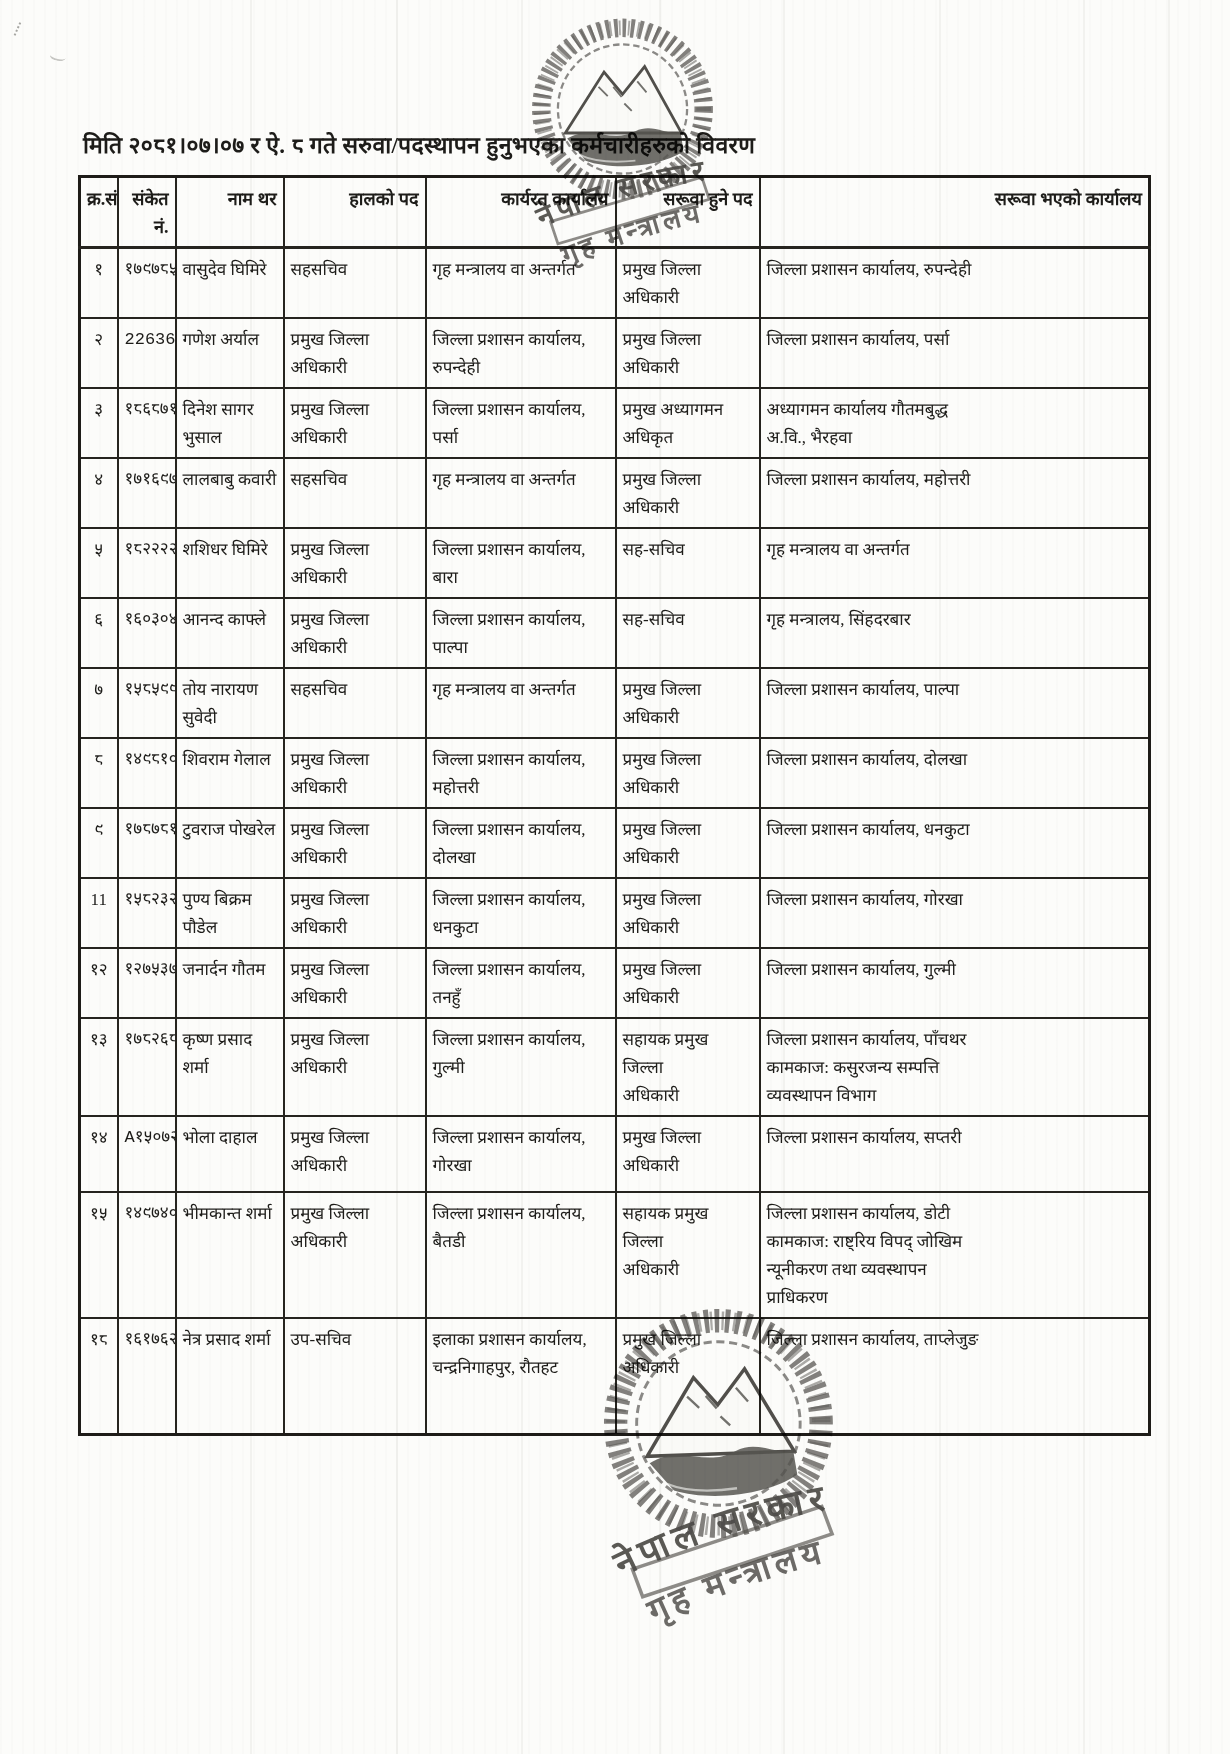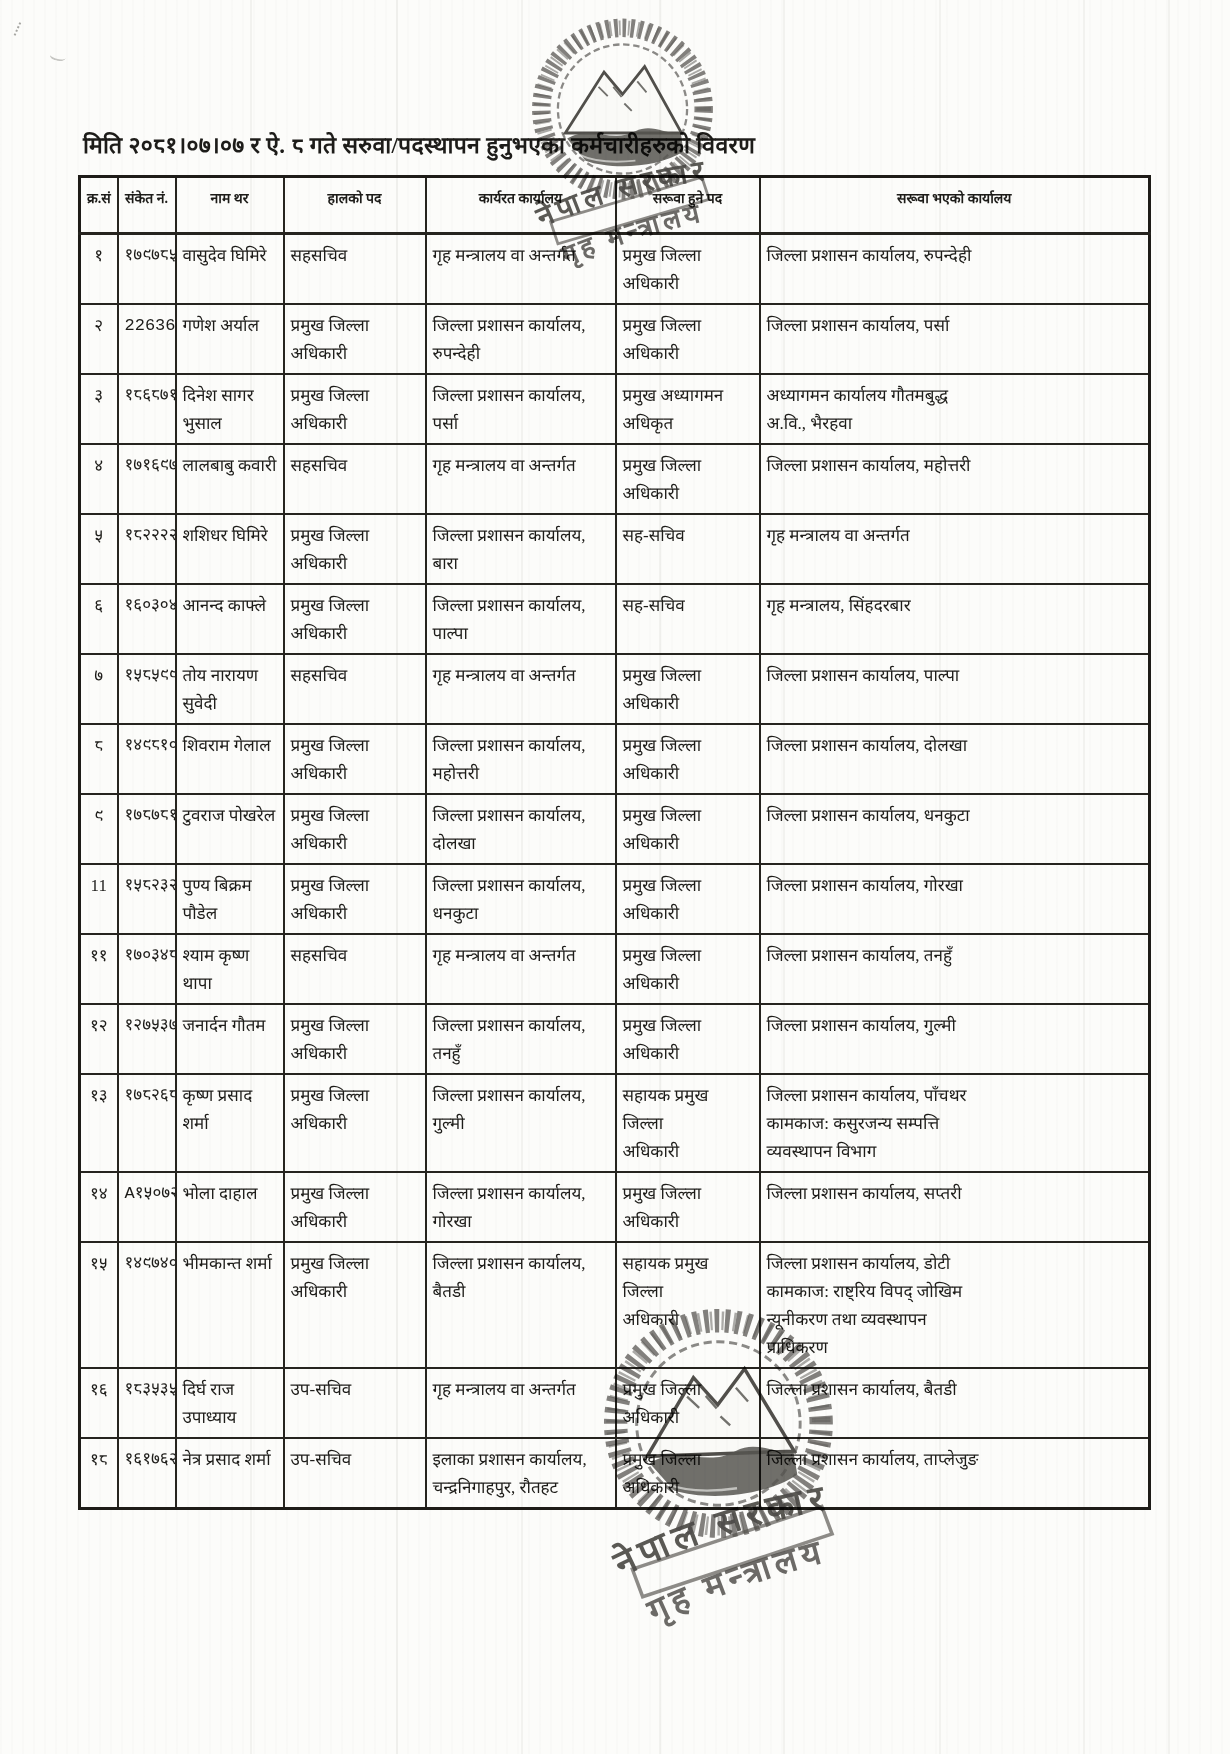--- a/index.html
+++ b/index.html
@@ -32,21 +32,21 @@
     border-collapse:collapse;table-layout:fixed;
     font-size:17px;line-height:28px;
   }
   .doc-table th,.doc-table td{
     border:2px solid #26241f;
     vertical-align:top;
     padding:7px 6px 5px 6px;
     overflow:hidden;
   }
   .doc-table thead th{
-    font-size:14px;font-weight:bold;text-align:center;height:42px;
+    font-size:18px;font-weight:bold;text-align:right;height:42px;
     border-bottom-width:3px;
   }
   .doc-table{border:3px solid #1e1c18;}
   .cell{white-space:pre-line;}
   .col-sn{text-align:center;}
   .col-code{text-align:center;font-family:Liberation Mono, monospace;}
   .rows tr{height:54px;}
   .rows tr:nth-child(1){height:62px;}
   .rows tr:nth-child(13){height:76px;}
   .rows tr:nth-child(15){height:116px;}
@@ -225,29 +225,20 @@
           <td class="cell col-code">१५८२३२</td>
           <td class="cell col-name">पुण्य बिक्रम
 पौडेल</td>
           <td class="cell col-current-position">प्रमुख जिल्ला अधिकारी</td>
           <td class="cell col-working-office">जिल्ला प्रशासन कार्यालय,
 धनकुटा</td>
           <td class="cell col-transfer-position">प्रमुख जिल्ला अधिकारी</td>
           <td class="cell col-transferred-office">जिल्ला प्रशासन कार्यालय, गोरखा</td>
         </tr>
         <tr>
-          <td class="cell col-sn">११</td>
-          <td class="cell col-code">१७०३४८</td>
-          <td class="cell col-name">श्याम कृष्ण थापा</td>
-          <td class="cell col-current-position">सहसचिव</td>
-          <td class="cell col-working-office">गृह मन्त्रालय वा अन्तर्गत</td>
-          <td class="cell col-transfer-position">प्रमुख जिल्ला अधिकारी</td>
-          <td class="cell col-transferred-office">जिल्ला प्रशासन कार्यालय, तनहुँ</td>
-        </tr>
-        <tr>
           <td class="cell col-sn">१२</td>
           <td class="cell col-code">१२७५३७</td>
           <td class="cell col-name">जनार्दन गौतम</td>
           <td class="cell col-current-position">प्रमुख जिल्ला अधिकारी</td>
           <td class="cell col-working-office">जिल्ला प्रशासन कार्यालय, तनहुँ</td>
           <td class="cell col-transfer-position">प्रमुख जिल्ला अधिकारी</td>
           <td class="cell col-transferred-office">जिल्ला प्रशासन कार्यालय, गुल्मी</td>
         </tr>
         <tr>
           <td class="cell col-sn">१३</td>
@@ -277,30 +268,20 @@
           <td class="cell col-current-position">प्रमुख जिल्ला अधिकारी</td>
           <td class="cell col-working-office">जिल्ला प्रशासन कार्यालय, बैतडी</td>
           <td class="cell col-transfer-position">सहायक प्रमुख जिल्ला
 अधिकारी</td>
           <td class="cell col-transferred-office">जिल्ला प्रशासन कार्यालय, डोटी
 कामकाज: राष्ट्रिय विपद् जोखिम
 न्यूनीकरण तथा व्यवस्थापन
 प्राधिकरण</td>
         </tr>
         <tr>
-          <td class="cell col-sn">१६</td>
-          <td class="cell col-code">१८३५३५</td>
-          <td class="cell col-name">दिर्घ राज
-उपाध्याय</td>
-          <td class="cell col-current-position">उप-सचिव</td>
-          <td class="cell col-working-office">गृह मन्त्रालय वा अन्तर्गत</td>
-          <td class="cell col-transfer-position">प्रमुख जिल्ला अधिकारी</td>
-          <td class="cell col-transferred-office">जिल्ला प्रशासन कार्यालय, बैतडी</td>
-        </tr>
-        <tr>
           <td class="cell col-sn">१८</td>
           <td class="cell col-code">१६१७६२</td>
           <td class="cell col-name">नेत्र प्रसाद शर्मा</td>
           <td class="cell col-current-position">उप-सचिव</td>
           <td class="cell col-working-office">इलाका प्रशासन कार्यालय,
 चन्द्रनिगाहपुर, रौतहट</td>
           <td class="cell col-transfer-position">प्रमुख जिल्ला अधिकारी</td>
           <td class="cell col-transferred-office">जिल्ला प्रशासन कार्यालय, ताप्लेजुङ</td>
         </tr>
       </tbody>

